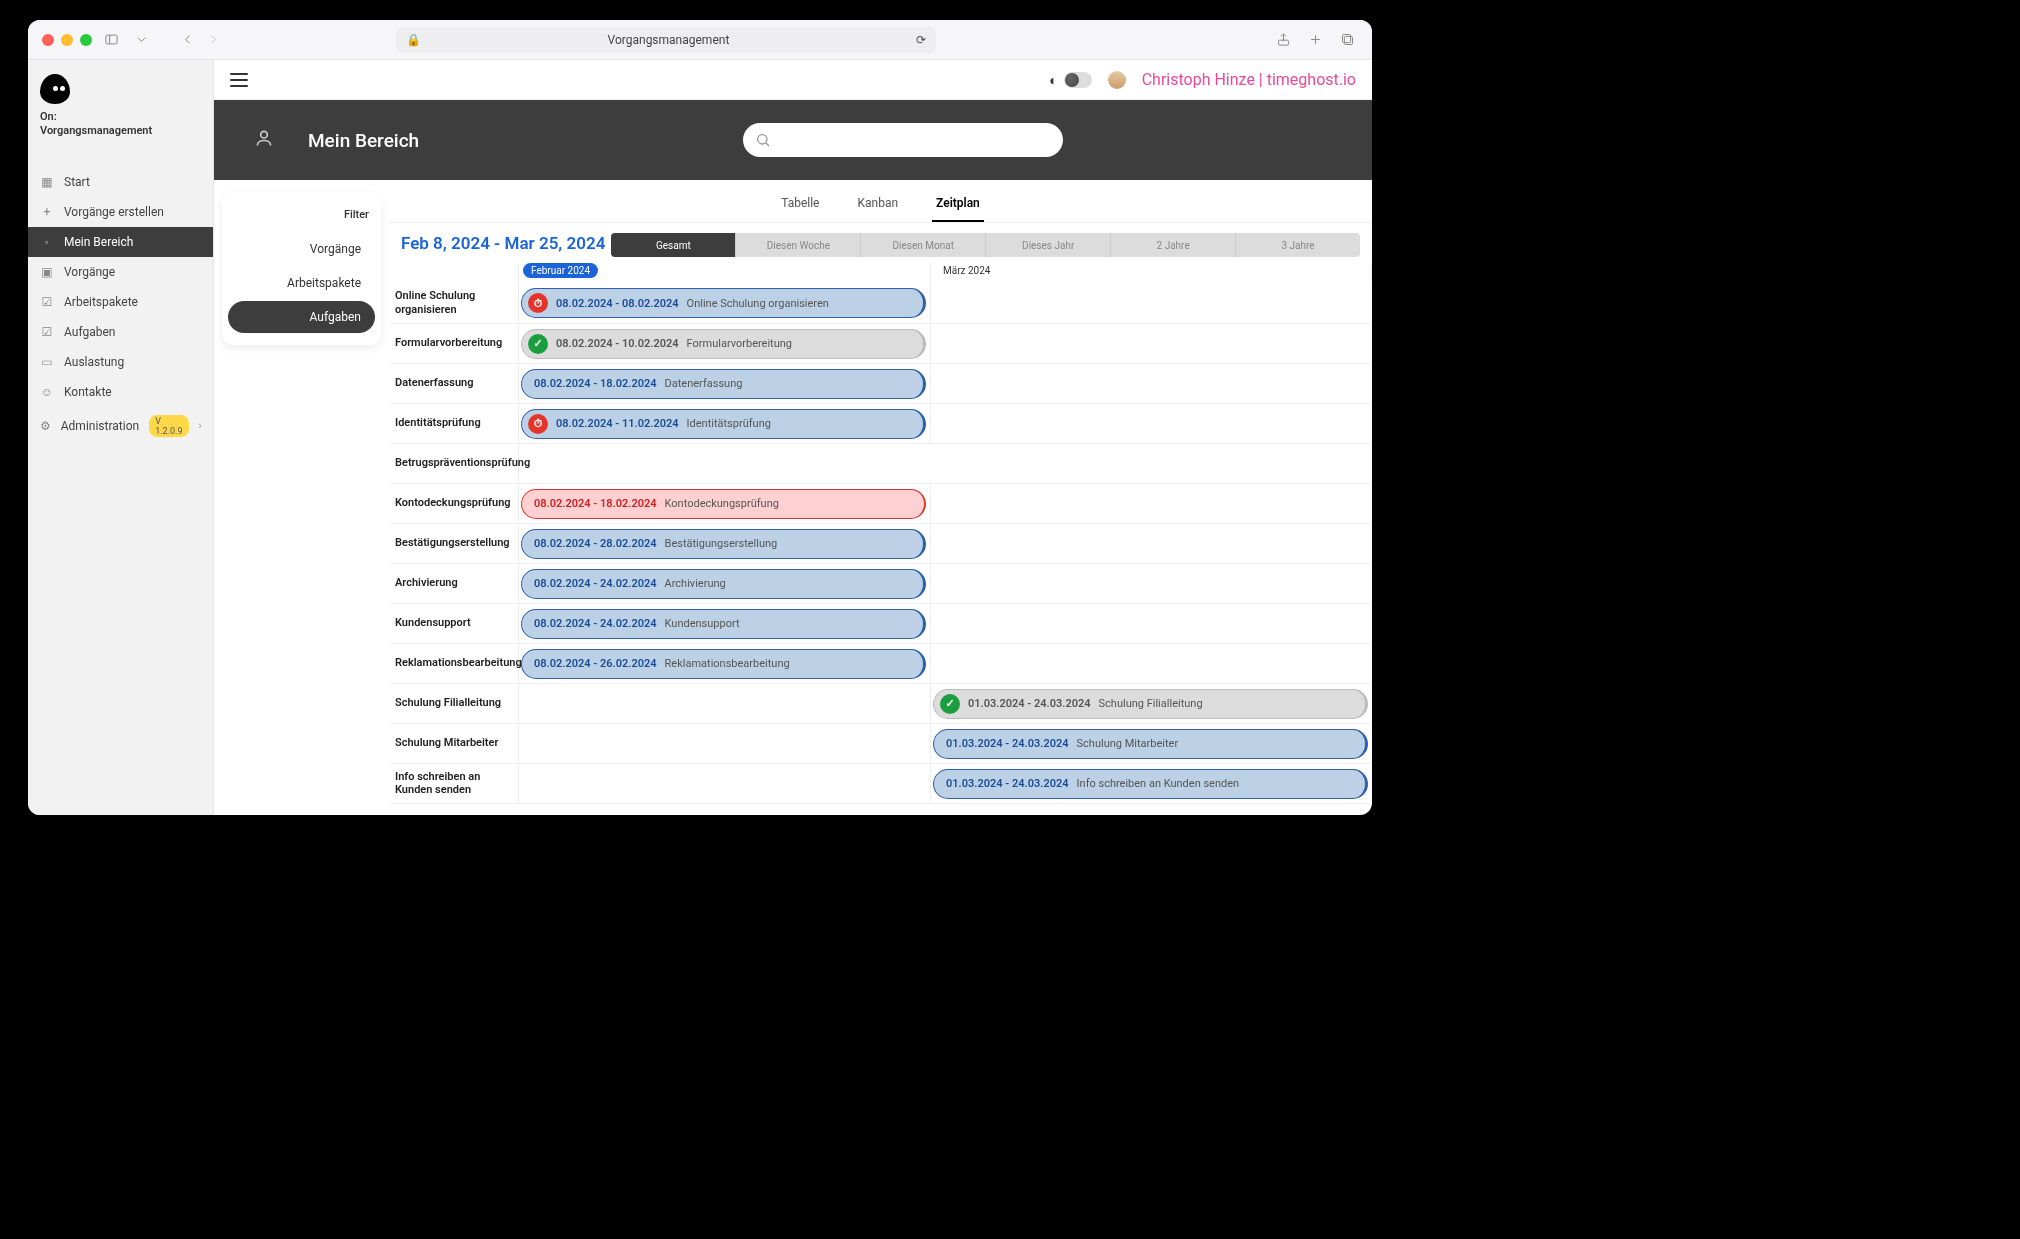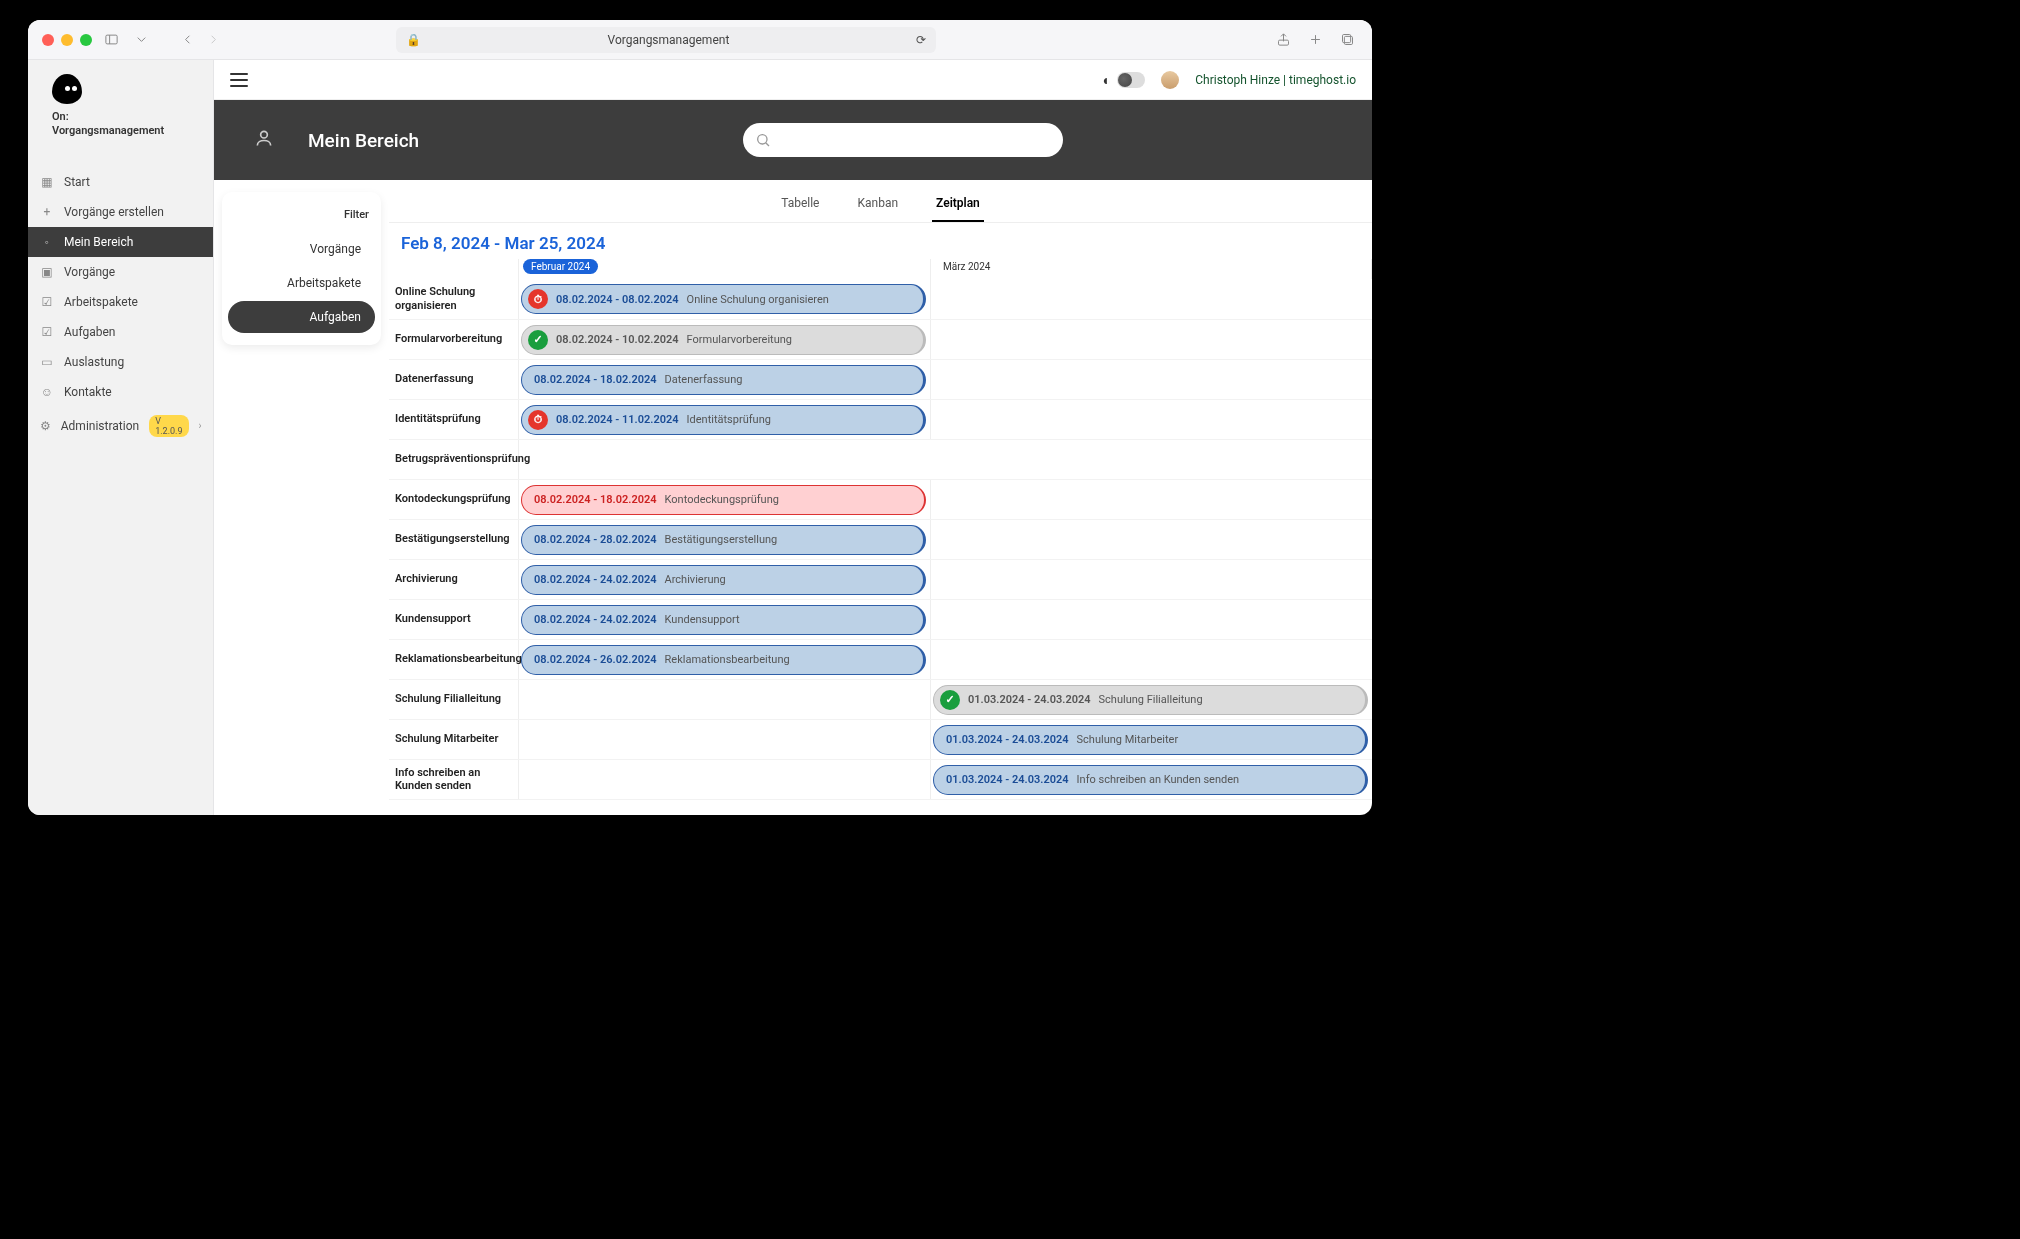--- a/index.html
+++ b/index.html
@@ -14,21 +14,21 @@
   .dot.r{background:#ff5f57;} .dot.y{background:#febc2e;} .dot.g{background:#28c840;}
   .chrome-btn { width:22px; height:22px; display:flex; align-items:center; justify-content:center; color:#888; cursor:pointer; border-radius:4px; }
   .chrome .nav-arrows{display:flex; gap:4px; margin-left:16px;}
   .url-bar { flex:0 0 540px; margin:0 auto; height:26px; background:#eeeef0; border-radius:6px; display:flex; align-items:center; padding:0 10px; font-size:12px; color:#555; gap:8px; }
   .url-bar .title{ flex:1; text-align:center; color:#444; }
   .chrome .right-actions{ display:flex; gap:10px; margin-left:auto; }
 
   
   .app { flex:1; display:flex; overflow:hidden; }
   .sidebar { width:186px; background:#f2f2f2; border-right:1px solid #e5e5e7; display:flex; flex-direction:column; padding-top:8px; flex-shrink:0;}
-  .sidebar .logo-block{ padding:6px 12px 10px 12px;margin-left:12px; }
+  .sidebar .logo-block{ padding:6px 12px 10px 12px; }
   .sidebar .ghost{ width:30px; height:30px; background:#000; border-radius:50% 50% 50% 50% / 60% 60% 40% 40%; position:relative; margin-bottom:6px;}
   .sidebar .ghost::before,.sidebar .ghost::after{content:""; position:absolute; background:#fff; border-radius:50%;}
   .sidebar .ghost::before{width:5px;height:5px; left:13px; top:12px;}
   .sidebar .ghost::after{width:5px;height:5px; left:20px; top:12px;}
   .sidebar .on-label{ font-size:11px; font-weight:600; color:#333; line-height:1.3;}
   .side-items{ margin-top:18px; }
   .side-item{ display:flex; align-items:center; gap:10px; padding:8px 12px; font-size:12px; color:#444; cursor:pointer; }
   .side-item.active{ background:#3d3d3d; color:#fff; }
   .side-item .icon{ width:14px; text-align:center; color:#888;}
   .side-item.active .icon{color:#ccc;}
@@ -37,21 +37,21 @@
 
   .main{ flex:1; display:flex; flex-direction:column; overflow:hidden; }
 
   .topbar{ height:40px; display:flex; align-items:center; padding:0 16px; gap:16px; border-bottom:1px solid #eee;}
   .hamburger{ width:18px; height:14px; cursor:pointer; display:flex; flex-direction:column; justify-content:space-between;}
   .hamburger span{height:2px; background:#333; display:block; border-radius:1px;}
   .topbar .spacer{flex:1;}
   .theme-chip{ width:28px; height:16px; border-radius:8px; background:#ddd; position:relative;}
   .theme-chip::before{content:""; width:14px;height:14px;border-radius:50%; background:radial-gradient(circle at 40% 40%, #666, #444); position:absolute; left:1px; top:1px;}
   .avatar{ width:18px; height:18px; border-radius:50%; background:linear-gradient(#e8c9a0,#c99d6d);}
-  .user-text{ font-size:12px; color:#14532d;}
+  .user-text{ font-size:16px; color:#ec4899;}
 
   .dark-band{ background:#3d3d3d; height:80px; display:flex; align-items:center; padding:0 40px; gap:24px; }
   .dark-band .person-icon{ color:#ccc; font-size:18px;}
   .dark-band h1{ color:#fff; font-size:19px; font-weight:500; margin-left:10px;}
   .search-wrap{ margin-left:300px; }
   .search-wrap input{ width:320px; height:34px; border-radius:17px; border:none; padding:0 14px 0 36px; font-size:13px; outline:none;}
   .search-wrap{position:relative;}
   .search-wrap .search-icon{ position:absolute; left:12px; top:9px; color:#999;}
 
   .content-row{ flex:1; display:flex; overflow:hidden;}
@@ -278,20 +278,28 @@
         <div class="timeline-area">
           <div class="view-tabs-wrap">
             <div class="view-tabs" id="view-tabs">
                 <div class="view-tab">Tabelle</div>
                 <div class="view-tab">Kanban</div>
                 <div class="view-tab active">Zeitplan</div>
               </div>
           </div>
           <div class="range-head">
             <div class="range-title">Feb 8, 2024 - Mar 25, 2024</div>
+            <div class="range-seg" id="range-seg">
+                <div class="seg-btn active">Gesamt</div>
+                <div class="seg-btn">Diesen Woche</div>
+                <div class="seg-btn">Diesen Monat</div>
+                <div class="seg-btn">Dieses Jahr</div>
+                <div class="seg-btn">2 Jahre</div>
+                <div class="seg-btn">3 Jahre</div>
+              </div>
           </div>
           <div class="month-head-row">
             <div class="left-col-head"></div>
             <div class="month-cell feb">
               <span class="month-pill">Februar 2024</span>
             </div>
             <div class="month-cell mar">
               <span class="month-pill plain">März 2024</span>
             </div>
           </div>

